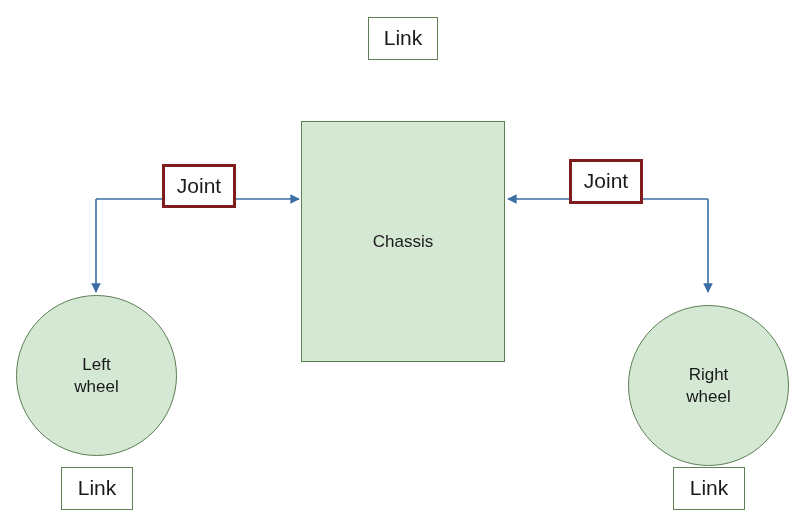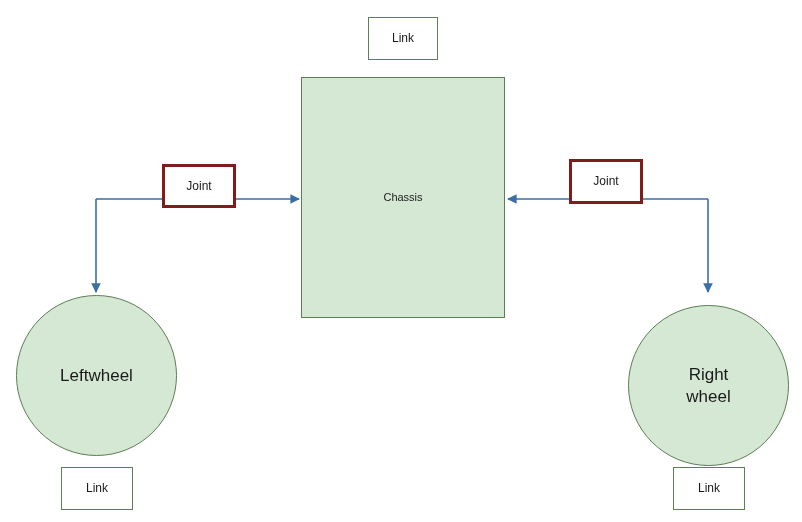--- a/index.html
+++ b/index.html
@@ -41,31 +41,31 @@
     background: #d5e8d4;
     border: 1px solid #5b7f53;
   }
   .shape-circle {
     border-radius: 50%;
   }
 
   
   .label-box {
     background: #ffffff;
-    font-size: 12px;
+    font-size: 21px;
   }
   .label-link {
     border: 1px solid #5f7f55;
   }
   .label-joint {
     border: 3px solid #7f1d1d;
     margin-top: 26px;
   }
 
-  .chassis-text { font-size: 11px; }
+  .chassis-text { font-size: 17px; margin-top: 44px; }
   .wheel-text   { font-size: 17px; }
 </style>
 </head>
 <body>
 
 <div id="canvas">
 
   <svg id="edges" viewBox="0 0 802 522" xmlns="http://www.w3.org/2000/svg">
     <defs>
       <marker id="arrowBlue" viewBox="0 0 10 10" refX="9" refY="5" markerWidth="6" markerHeight="6" orient="auto-start-reverse">
@@ -81,21 +81,21 @@
     <g>
       <path d="M 708 199 L 508 199" fill="none" stroke="#3a6ea5" stroke-width="1.6" marker-end="url(#arrowBlue)"></path>
       <path d="M 708 199 L 708 292" fill="none" stroke="#3a6ea5" stroke-width="1.6" marker-end="url(#arrowBlue)"></path>
     </g>
   </svg>
 
   <div class="node shape-fill chassis-text" style="left:301px; top:77px; width:204px; height:241px;">
     <span>Chassis</span>
   </div>
 
-  <div class="node shape-fill shape-circle wheel-text" style="left:16px; top:295px; width:161px; height:161px; flex-direction:row;">
+  <div class="node shape-fill shape-circle wheel-text" style="left:16px; top:295px; width:161px; height:161px; flex-direction:column;">
     <span>Left</span>
     <span>wheel</span>
   </div>
 
   <div class="node shape-fill shape-circle wheel-text" style="left:628px; top:305px; width:161px; height:161px; flex-direction:column;">
     <span>Right</span>
     <span>wheel</span>
   </div>
 
   <div class="node label-box label-link" style="left:368px; top:17px; width:70px; height:43px;">

